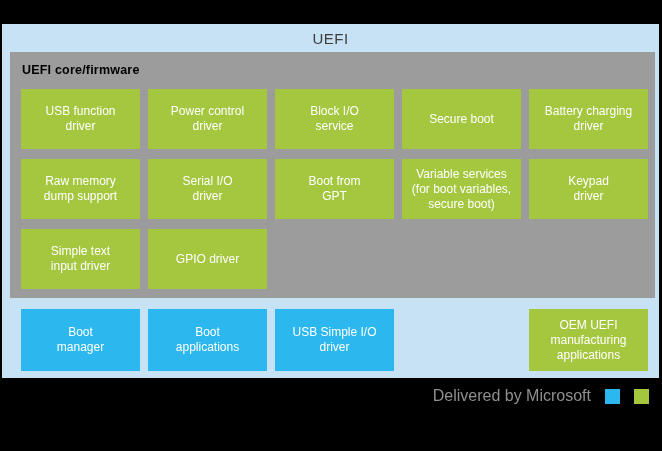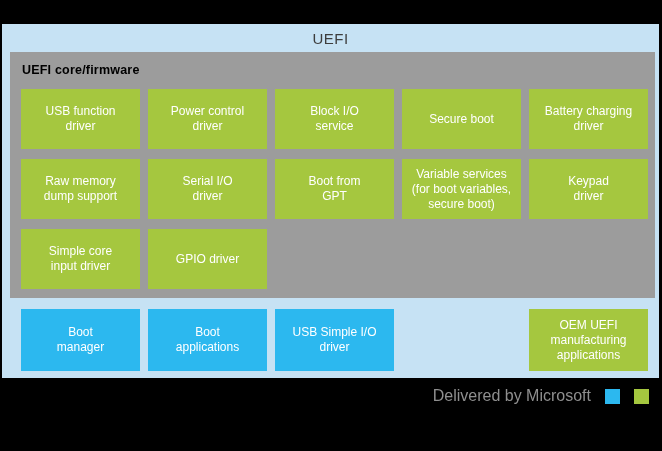--- a/index.html
+++ b/index.html
@@ -82,21 +82,21 @@
 dump support</div>
         <div class="box green">Serial I/O
 driver</div>
         <div class="box green">Boot from
 GPT</div>
         <div class="box green">Variable services
 (for boot variables,
 secure boot)</div>
         <div class="box green">Keypad
 driver</div>
-        <div class="box green">Simple core
+        <div class="box green">Simple text
 input driver</div>
         <div class="box green">GPIO driver</div>
       </div>
     </div>
 
     <div class="bottom-grid">
       <div class="box blue">Boot
 manager</div>
       <div class="box blue">Boot
 applications</div>

